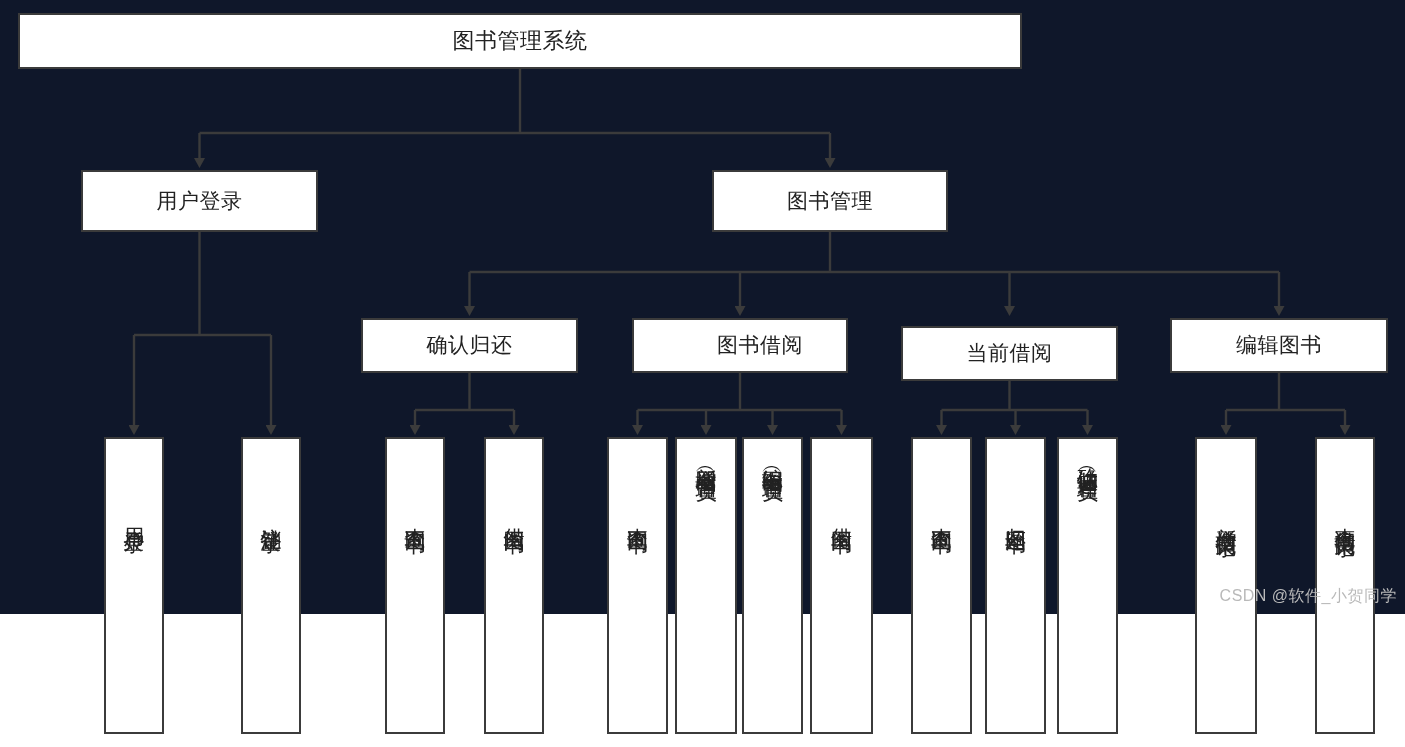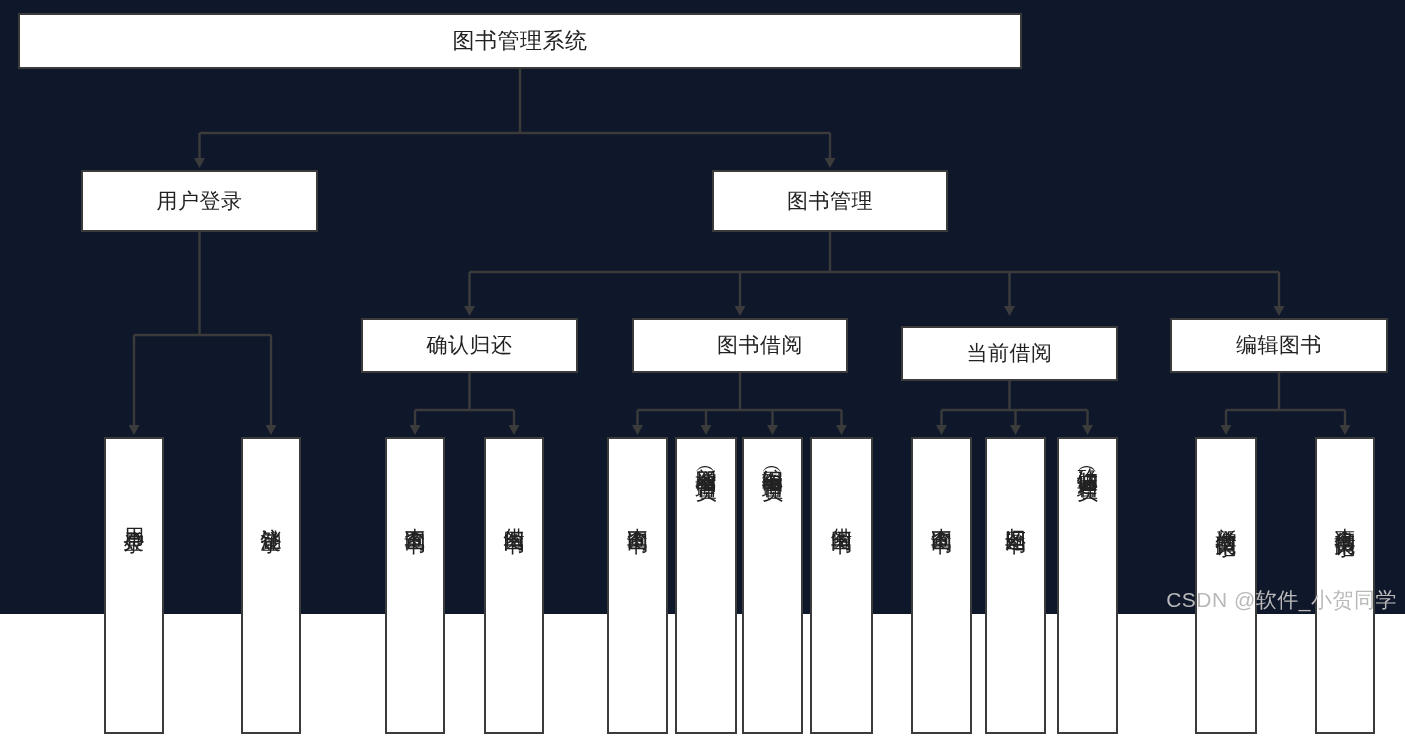--- a/index.html
+++ b/index.html
@@ -48,23 +48,23 @@
   }
   .node.vert.mid .label{
     margin-top:64px;
   }
   .node.vert.tall .label{
     margin-top:4px;
   }
   .watermark{
     position:absolute;
     right:8px;
-    bottom:0;
+    bottom:7px;
     color:#b9b9b9;
-    font-size:21px;
+    font-size:16px;
     letter-spacing:0.5px;
     user-select:none;
     white-space:nowrap;
   }
 </style>
 </head>
 <body>
 
 <div id="canvas">
   <svg id="edges" viewBox="0 0 1405 747">

